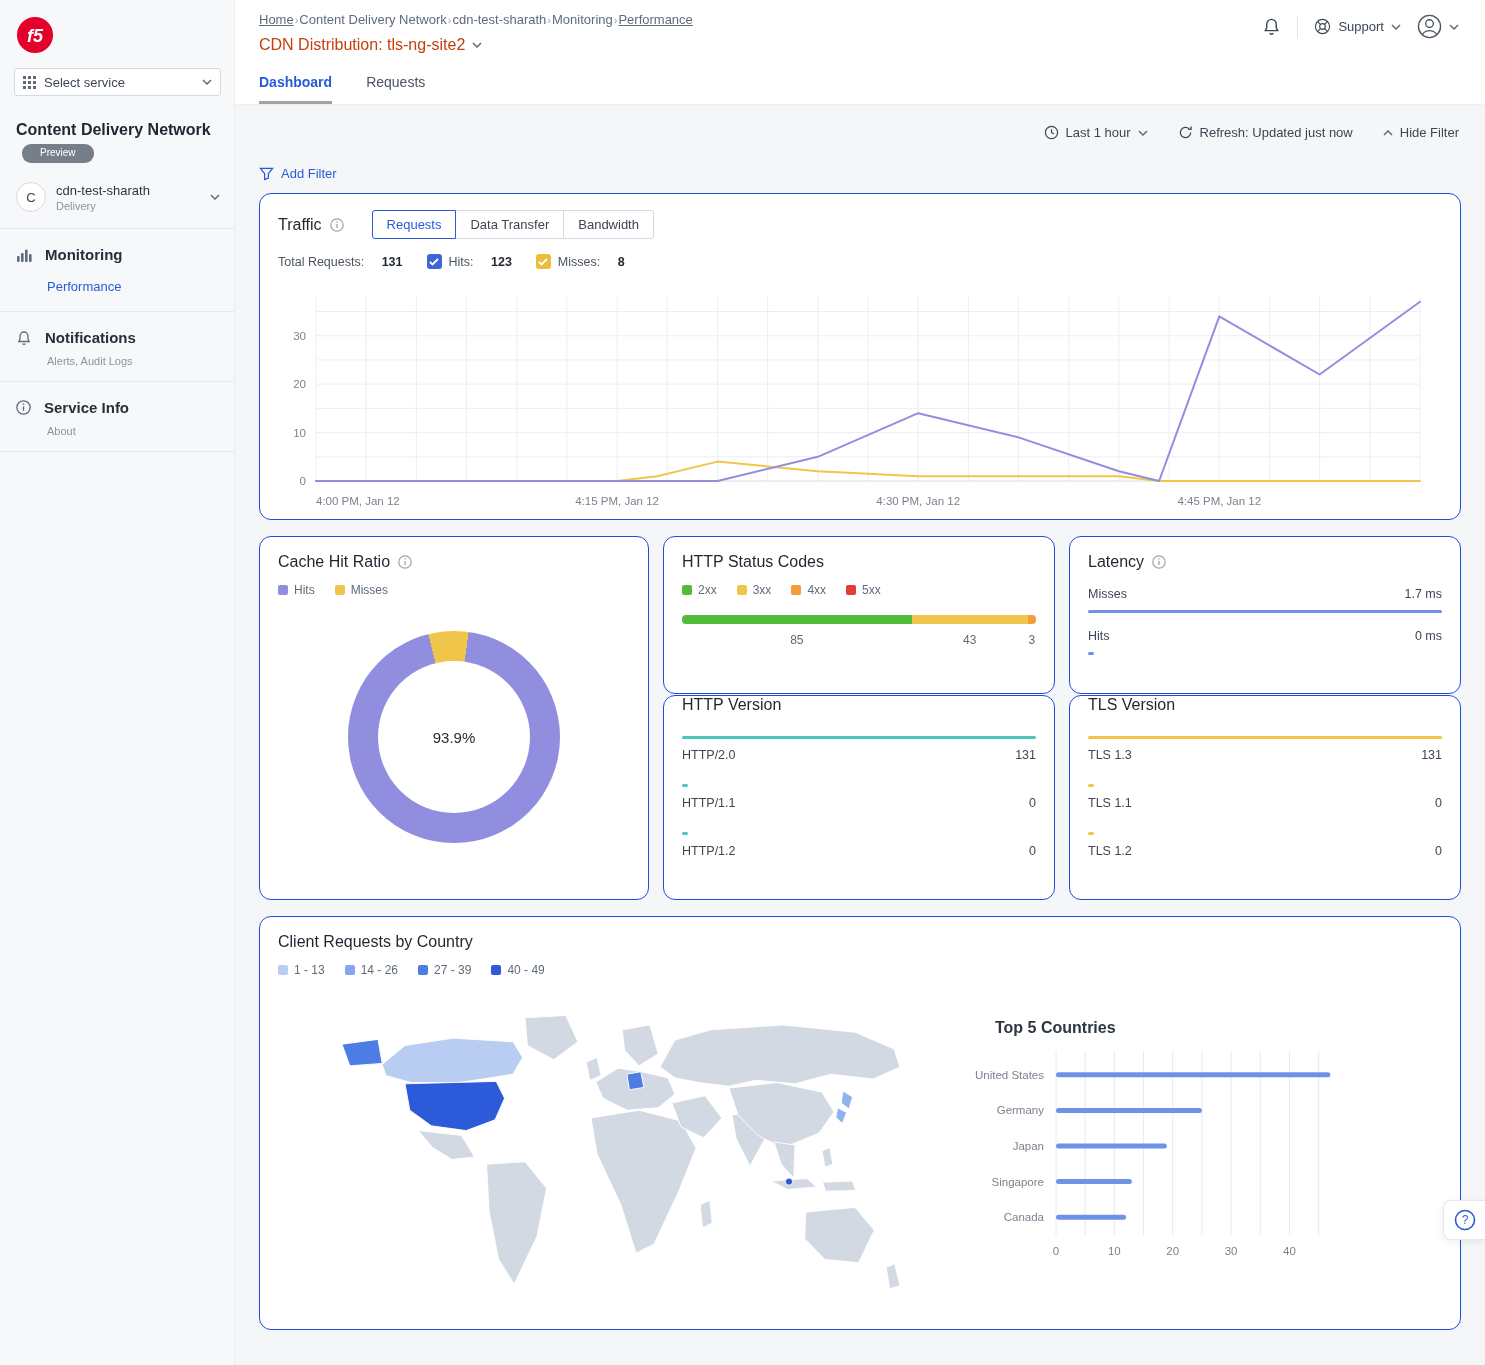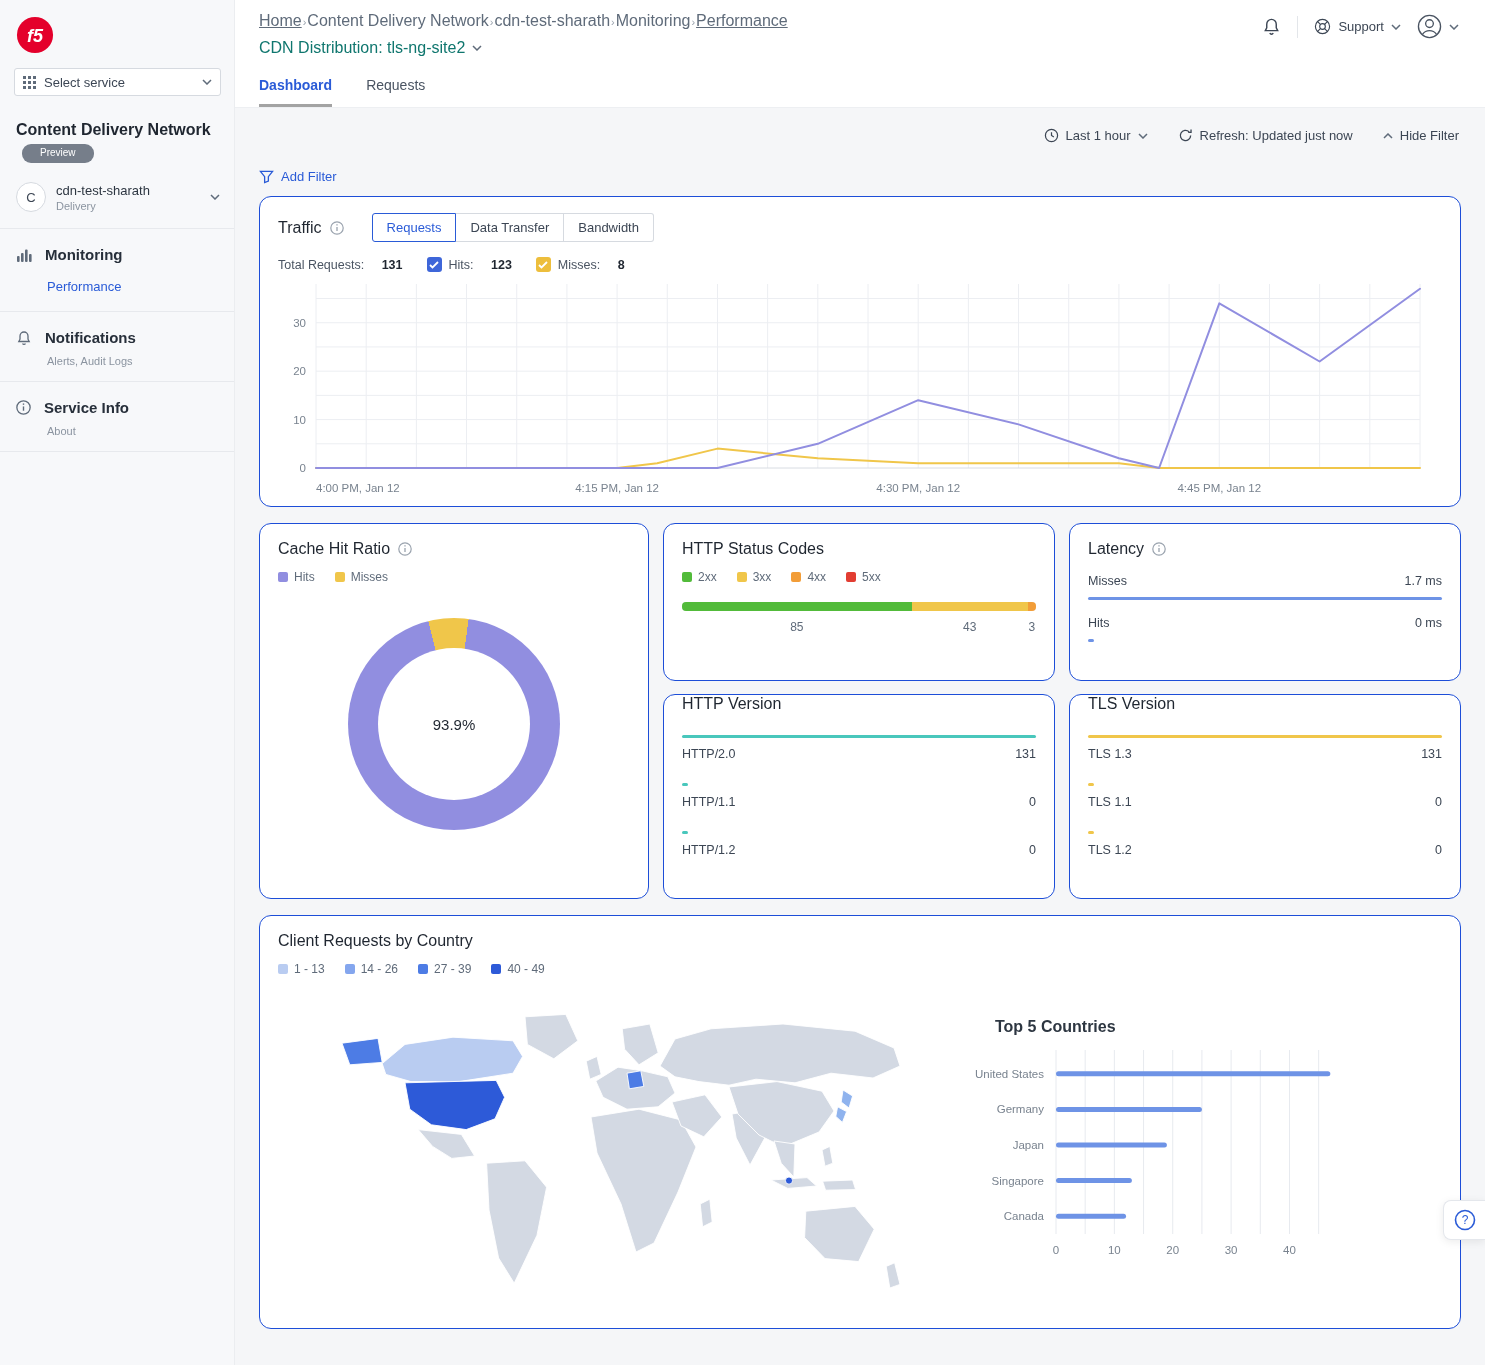--- a/index.html
+++ b/index.html
@@ -21,26 +21,26 @@
   .nav-section{border-bottom:1px solid #e7e9ed;padding:8px 0 10px}
   .nav-head{display:flex;align-items:center;gap:13px;padding:9px 16px;font-size:15px;font-weight:bold;color:#272f3a;cursor:pointer}
   .nav-sub{display:flex;align-items:center;padding:7px 16px 7px 47px;font-size:13px;color:#3c4654;cursor:pointer;text-decoration:none}
   .nav-sub.active{color:#2a5bd7}
   .nav-sub .chev-r{margin-left:auto}
   .nav-note{padding:0 16px 4px 47px;font-size:11px;color:#8b94a0}
 
   
   .main{flex:1;display:flex;flex-direction:column;min-width:0}
   .topbar{background:#fff;padding:12px 24px 0;position:relative}
-  .crumbs{font-size:16px;color:#5f6b7a;display:flex;align-items:flex-start;gap:1px}
+  .crumbs{font-size:13px;color:#5f6b7a;display:flex;align-items:flex-start;gap:1px}
   .crumb{color:#5f6b7a;text-decoration:none;cursor:pointer}
   .crumb.link{text-decoration:underline}
   .sep::before{content:"›";color:#9aa3ae;font-size:11px}
   .title-row{display:flex;align-items:center;gap:7px;margin-top:9px;padding-bottom:2px}
-  .title-row h1{font-size:16px;font-weight:500;color:#0f766e}
+  .title-row h1{font-size:16px;font-weight:500;color:#c2410c}
   .topbar-right{position:absolute;right:26px;top:14px;display:flex;align-items:center;gap:16px;color:#3c4654;font-size:13px}
   .vdiv{width:1px;height:22px;background:#e3e6ea}
   .support,.account{display:flex;align-items:center;gap:7px;cursor:pointer}
   .iconbtn{cursor:pointer;display:flex;align-items:center}
   .tabs{background:#fff;display:flex;gap:34px;padding:18px 24px 0;border-bottom:1px solid #edeff2}
   .tab{font-size:14px;color:#4a5462;padding-bottom:11px;cursor:pointer;text-decoration:none}
   .tab.active{color:#2a5bd7;font-weight:bold;border-bottom:3px solid #a3a3a3}
 
   
   .content{flex:1;padding:14px 24px 10px;background:#f5f6f8;overflow:hidden}
@@ -52,32 +52,32 @@
   .card-head h2{font-size:16px;font-weight:500;color:#1f2630}
 
   
   .traffic{padding:16px 18px 4px}
   .seg-group{display:flex;margin-left:20px}
   .seg{font-family:inherit;font-size:13px;padding:6px 14px;background:#fff;border:1px solid #d6dae0;color:#3c4654;cursor:pointer}
   .seg:first-child{border-radius:3px 0 0 3px}
   .seg:last-child{border-radius:0 3px 3px 0}
   .seg + .seg{border-left:none}
   .seg.active{border:1px solid #2a5bd7;color:#2a5bd7;position:relative;z-index:1}
-  .traffic-stats{display:flex;align-items:center;gap:24px;margin:15px 0 4px;font-size:12.5px;color:#4a5462}
+  .traffic-stats{display:flex;align-items:center;gap:24px;margin:15px 0 20px;font-size:12.5px;color:#4a5462}
   .traffic-stats b{color:#1f2630}
   .chk{display:flex;align-items:center;gap:7px;cursor:pointer}
   .box{width:15px;height:15px;border-radius:3px;display:flex;align-items:center;justify-content:center;flex:0 0 15px}
   .box.blue{background:#3e66d9}
   .box.yellow{background:#edbe3c}
   #traffic-svg{display:block}
 
   
   .grid-row{display:flex;gap:14px;margin-top:16px}
   .cache{flex:0 0 390px;padding:16px 18px}
-  .colstack{flex:1;display:flex;flex-direction:column;gap:13px;min-width:0}
+  .colstack{flex:1;display:flex;flex-direction:column;gap:1px;min-width:0}
   .status,.latency{height:158px;padding:16px 18px}
   .vercard{height:205px;padding:0 18px}
   .legend{display:flex;gap:20px;margin-top:12px;font-size:12px;color:#5f6b7a;align-items:center}
   .leg{display:flex;align-items:center;gap:6px}
   .sw{width:10px;height:10px;border-radius:2px;display:inline-block;flex:0 0 10px}
   .sw.purple{background:#918ee0}.sw.gold{background:#f0c64a}
   .sw.green{background:#52bb3a}.sw.orange{background:#f29d38}.sw.red{background:#e23d32}
   .sw.b1{background:#b9ccf1}.sw.b2{background:#84a6ee}.sw.b3{background:#4d7ce5}.sw.b4{background:#2d5ad8}
   .donut-wrap{display:flex;justify-content:center;margin-top:34px}
   .donut{position:relative;width:212px;height:212px;border-radius:50%}

